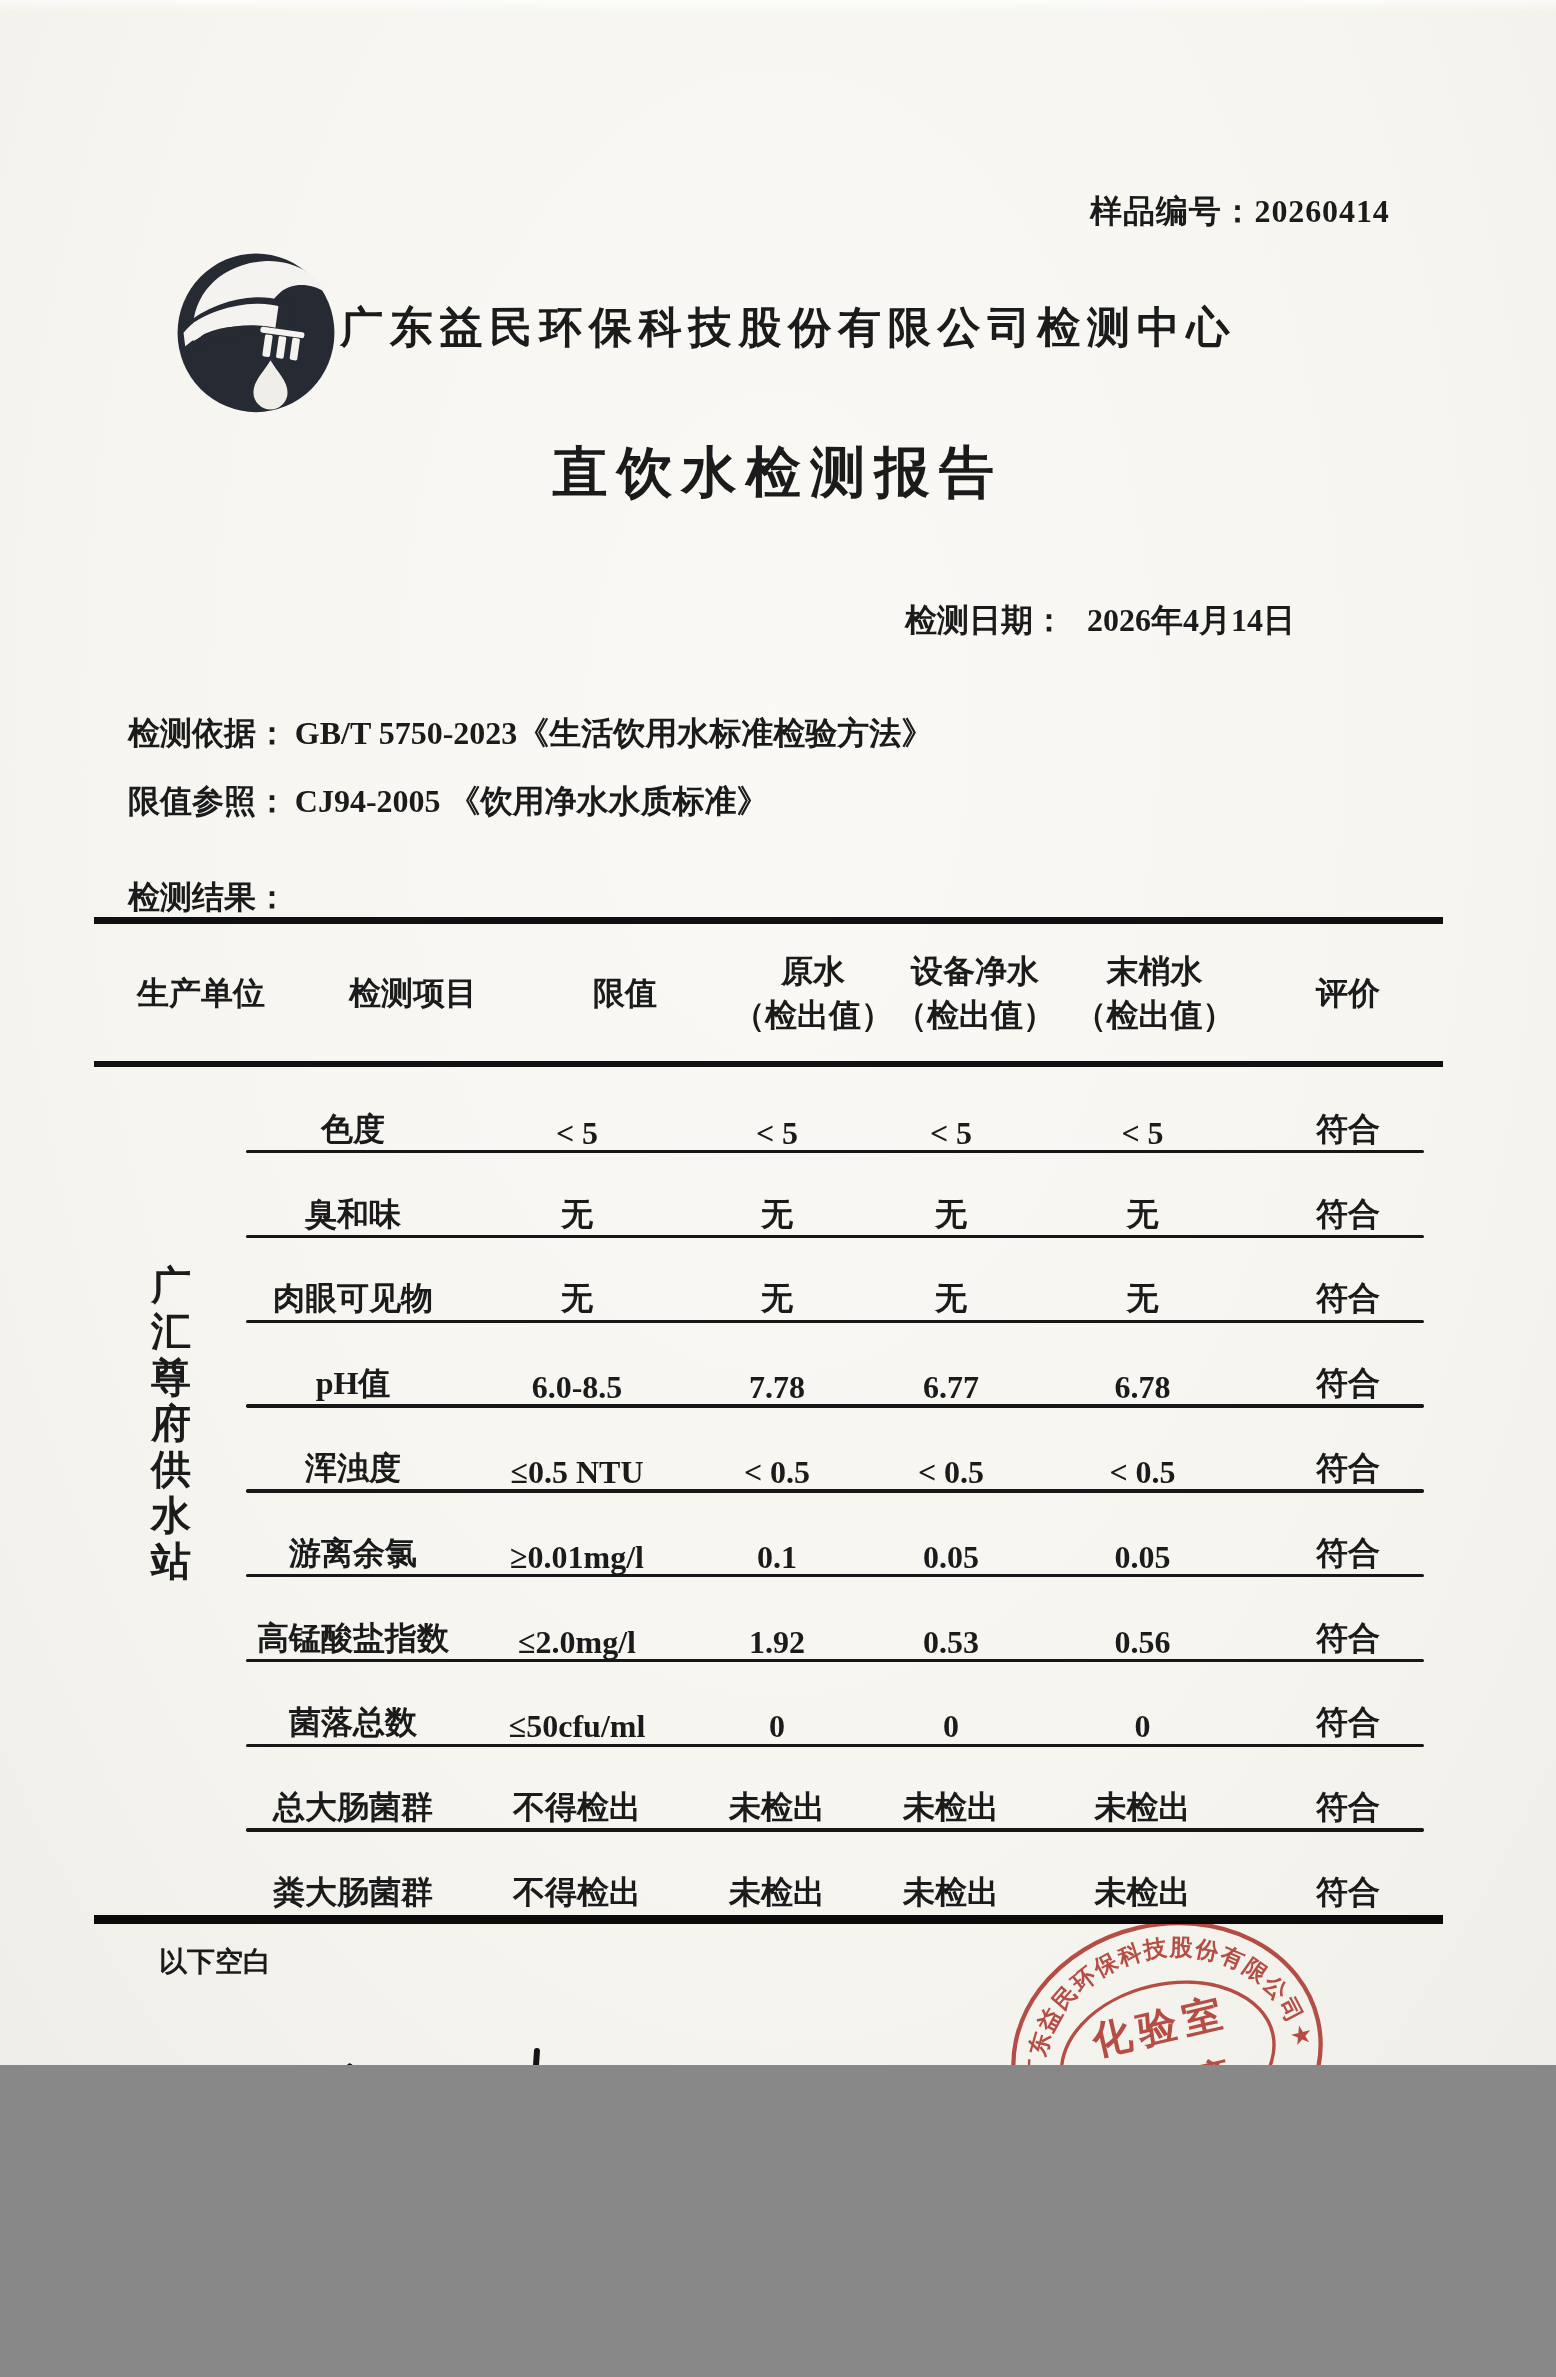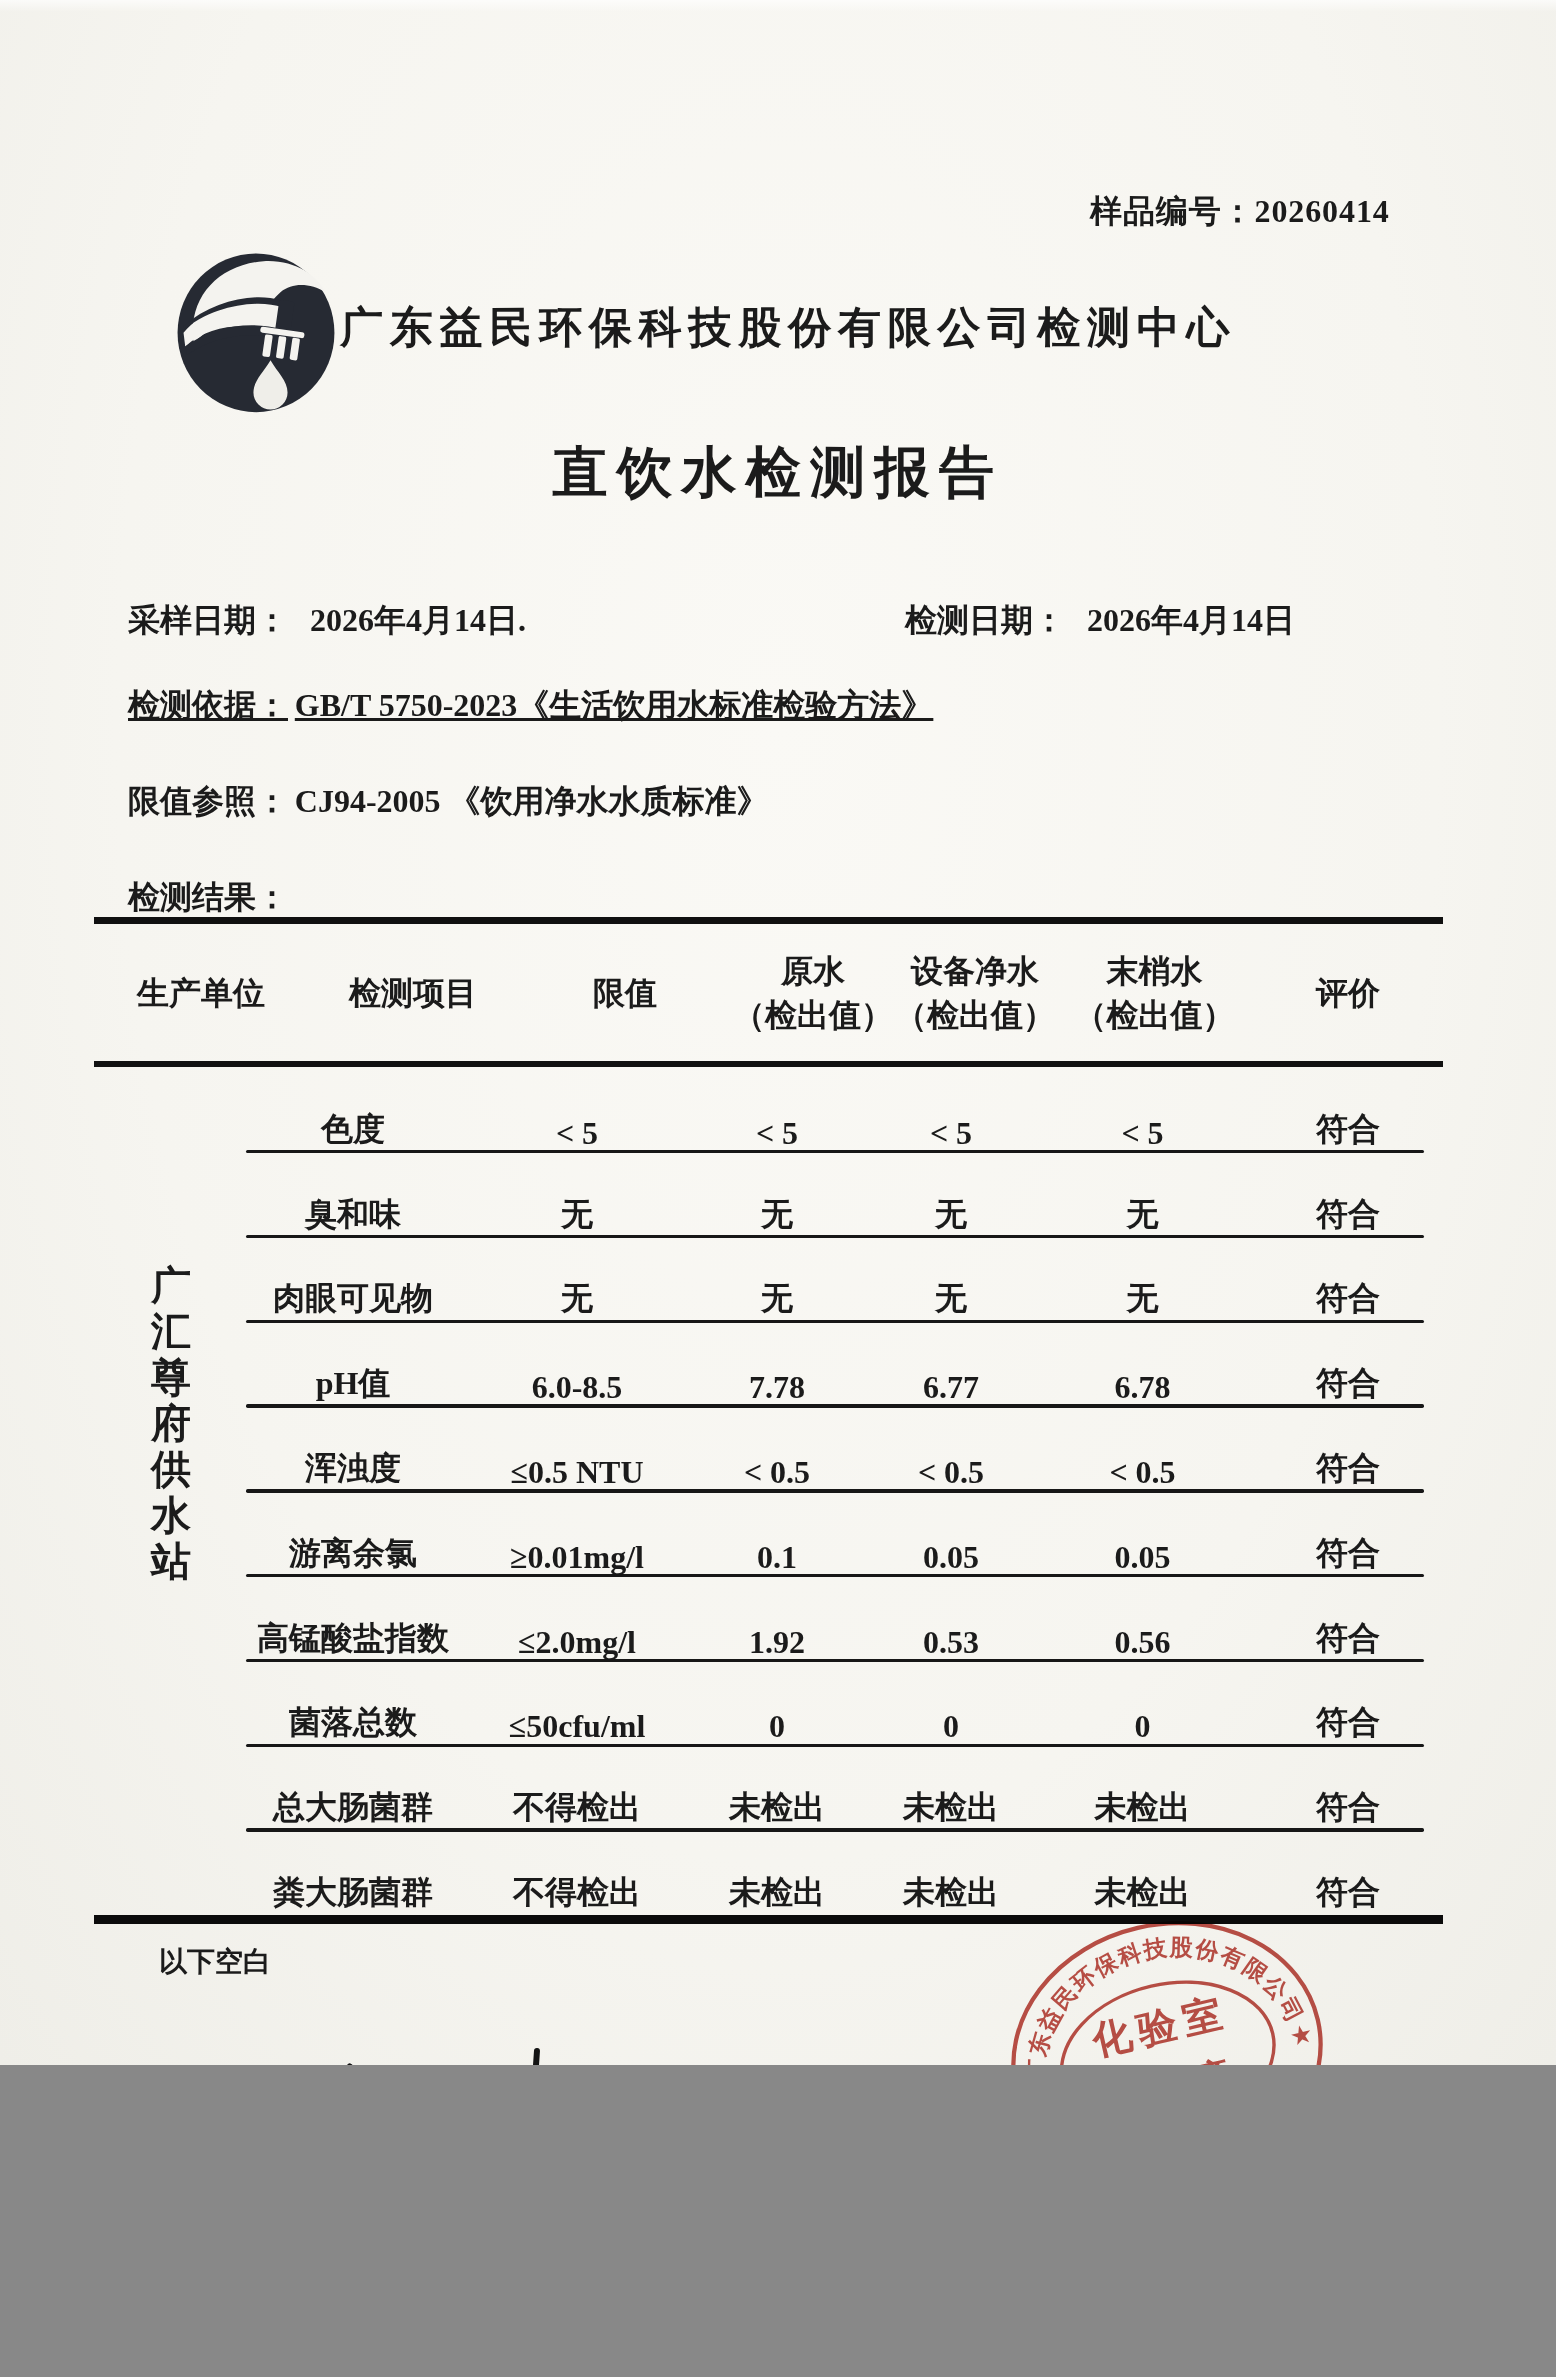--- a/index.html
+++ b/index.html
@@ -18,21 +18,21 @@
   .logo{left:175px; top:251px; width:162px; height:162px;}
   .company-name{left:340px; top:299px; font-size:43px; font-weight:700; letter-spacing:6.8px; white-space:nowrap;}
   .report-title{left:0; top:436px; width:100%; text-align:center; font-size:55px; font-weight:700; letter-spacing:9.4px;}
 
   
   .meta{font-size:32px; font-weight:600; white-space:nowrap;}
   .meta .val{margin-left:22px;}
   .meta .val-tight{margin-left:6.8px;}
   .m-sampling{left:128px; top:599px;}
   .m-testdate{left:905px; top:599px;}
-  .m-basis{left:128px; top:684px;text-decoration:underline;}
+  .m-basis{left:128px; top:712px;}
   .m-limitref{left:128px; top:780px;}
   .m-results{left:128px; top:876px;}
 
   
   .rtable{left:94px; top:917px; width:1349px;
     border-top:7.7px solid #101010; border-bottom:9.4px solid #0b0b0b;}
   .thead{display:flex; align-items:center; height:137px; border-bottom:6.8px solid #111;
     font-size:32px; font-weight:600; line-height:44px;}
   .th,.td{text-align:center; white-space:pre-line;}
   .w-unit{width:214px;} .w-item{width:210px;} .w-limit{width:214px;}
@@ -85,21 +85,20 @@
       <rect x="120" y="100" width="9" height="26" rx="2" transform="rotate(8 124 113)"></rect>
       <rect x="136" y="102" width="9" height="26" rx="2" transform="rotate(8 140 115)"></rect>
       <rect x="100" y="92" width="52" height="7" rx="3" transform="rotate(8 126 95)"></rect>
     </g>
     <path d="M112,128 C120,142 132,152 132,166 A20,20 0 0 1 92,166 C92,152 104,142 112,128 Z" fill="#efeee9"></path>
   </svg>
 
   <div class="abs company-name">广东益民环保科技股份有限公司检测中心</div>
   <div class="abs report-title">直饮水检测报告</div>
 
-  <div class="abs meta m-sampling"><span>采样日期：</span><span class="val">2026年4月14日.</span></div>
   <div class="abs meta m-testdate"><span>检测日期：</span><span class="val">2026年4月14日</span></div>
   <div class="abs meta m-basis"><span>检测依据：</span><span class="val-tight">GB/T 5750-2023《生活饮用水标准检验方法》</span></div>
   <div class="abs meta m-limitref"><span>限值参照：</span><span class="val-tight">CJ94-2005 《饮用净水水质标准》</span></div>
   <div class="abs meta m-results">检测结果：</div>
 
   <div class="abs rtable">
     <div class="thead">
       <div class="th w-unit">生产单位</div>
       <div class="th w-item">检测项目</div>
       <div class="th w-limit">限值</div>

